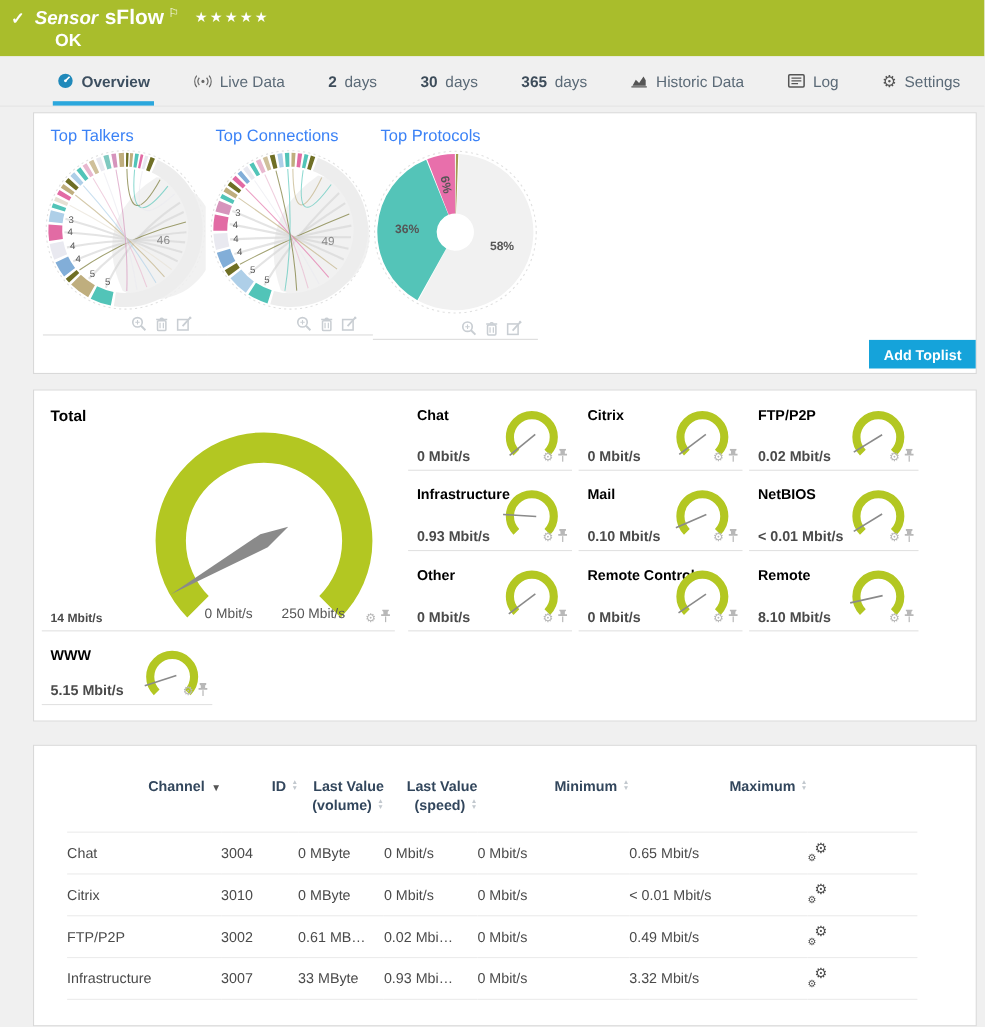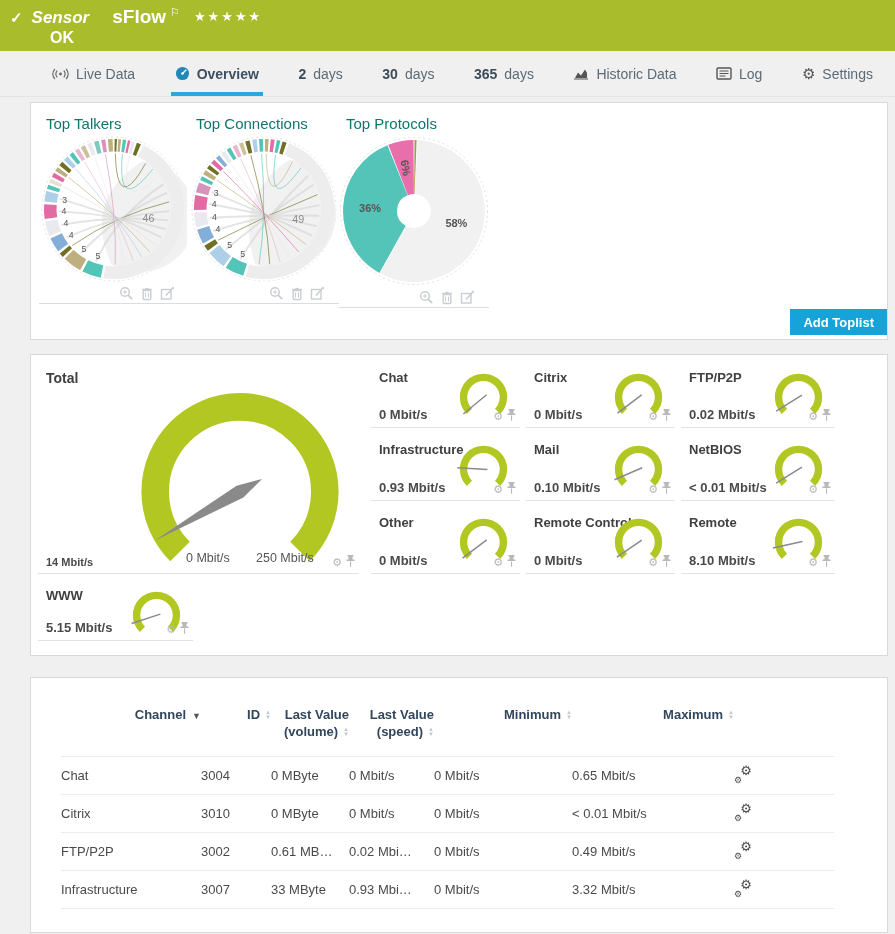--- a/index.html
+++ b/index.html
@@ -3,21 +3,21 @@
 <meta charset="utf-8">
 <style>
   * { box-sizing: border-box; margin: 0; padding: 0; }
   html,body { width: 895px; height: 934px; overflow: hidden; }
   body { font-family: "Liberation Sans", sans-serif; background: #f0f0f0; color: #4a4a4a; position: relative; }
 
   
   .sensor-header { height: 51px; padding: 6px 10px 0 10px; color: #fff; }
   .sensor-header .hrow { display: flex; align-items: baseline; }
   .check { font-size: 15px; font-weight: bold; margin-right: 9px; }
-  .cat { font-style: italic; font-size: 17px; font-weight: 600; margin-right: 23px; }
+  .cat { font-style: italic; font-size: 17px; font-weight: 600; margin-right: 6px; }
   .sname { font-size: 19px; font-weight: bold; }
   .flag { font-size: 11px; margin-left: 4px; position: relative; top: -7px; }
   .stars { font-size: 13px; letter-spacing: 2px; margin-left: 14px; position: relative; top: -2px; }
   .status { font-size: 16px; font-weight: bold; margin: 1px 0 0 40px; }
 
   
   .tabs { display: flex; align-items: stretch; height: 46px; padding: 0 18px 0 48px;
           justify-content: space-between; border-bottom: 1px solid #e4e4e4; }
   .tab { display: flex; align-items: center; gap: 7px; font-size: 14px; color: #5b6a77;
          position: relative; padding: 0 4px; cursor: pointer; }
@@ -29,33 +29,33 @@
 
   
   .panel { position: relative; background: #fff; border: 1px solid #d9d9d9; margin-left: 30px; width: 858px; }
   .panel-toplists { margin-top: 5px; height: 238px; }
   .panel-gauges   { margin-top: 14px; height: 302px; }
   .panel-table    { margin-top: 21px; height: 256px; }
 
   
   .cards { display: flex; padding: 12px 0 0 8px; }
   .card { width: 150px; position: relative; }
-  .card-title { font-size: 15px; color: #0f766e; padding-left: 7px; white-space: nowrap; }
+  .card-title { font-size: 15px; color: #3b82f6; padding-left: 7px; white-space: nowrap; }
   .card-chart { margin-top: 4px; text-align: center; }
   .card-icons { text-align: right; padding-right: 14px; height: 18px; border-bottom: 1px solid #dcdcdc; }
   .card-icons span { display: inline-block; margin-left: 6px; cursor: pointer; }
   .add-toplist { position: absolute; right: 0; bottom: 4px; height: 26px; padding: 0 13px;
                  background: #15a3da; border: none; color: #fff; font-family: "Liberation Sans", sans-serif;
                  font-size: 13px; font-weight: bold; cursor: pointer; }
 
   
   .ggrid { display: grid; grid-template-columns: 333px 155px 155px 160px;
            grid-template-rows: 72px 73px 73px 67px; padding: 10px 0 0 7px; }
   .gcell { position: relative; height: calc(100% - 9px); border-bottom: 1px solid #e2e2e2; margin-right: 6px; }
-  .gcell .glabel { position: absolute; top: 5px; left: 8px; font-size: 13px; font-weight: bold; color: #404040; white-space: nowrap; text-align: right; }
+  .gcell .glabel { position: absolute; top: 5px; left: 8px; font-size: 13px; font-weight: bold; color: #000000; white-space: nowrap; text-align: right; }
   .gcell .gvalue { position: absolute; bottom: 5px; left: 8px; font-size: 13px; font-weight: bold; color: #4a4a4a; white-space: nowrap; }
   .gcell .gmini  { position: absolute; top: 2px; right: 8px; }
   .gicons { position: absolute; bottom: 2px; right: 4px; display: flex; align-items: center; gap: 4px; }
   .gicons .mgear { font-size: 11px; color: #b8b8b8; line-height: 10px; cursor: pointer; }
   .gcell-total { grid-column: 1; grid-row: 1 / 4; margin-right: 12px; }
   .gcell-total .glabel { font-size: 14px; }
   .gcell-total .gvalue { font-size: 11px; }
   .gcell-total .tgauge { position: absolute; left: 96px; top: 14px; }
   .gcell-total .gmin { position: absolute; left: 148px; bottom: 8px; font-size: 12.5px; color: #555; }
   .gcell-total .gmax { position: absolute; left: 218px; bottom: 8px; font-size: 12.5px; color: #555; }
@@ -84,43 +84,43 @@
     <span class="check">✓</span>
     <span class="cat">Sensor</span>
     <span class="sname">sFlow</span>
     <span class="flag">⚐</span>
     <span class="stars">★★★★★</span>
   </div>
   <div class="status">OK</div>
 </header>
 
 <nav class="tabs" id="tabbar">
+    <div class="tab active">
+      <span>
+        <svg width="15" height="15" viewBox="0 0 16 16">
+          <circle cx="8" cy="8" r="7" fill="#2089ba"></circle>
+          <path d="M8 8 L12 4" stroke="#fff" stroke-width="1.6"></path>
+          <circle cx="8" cy="8" r="1.4" fill="#fff"></circle>
+        </svg>
+      </span>
+      <span>Overview</span>
+    </div>
     <div class="tab">
       <span>
         <svg width="17" height="14" viewBox="0 0 18 14">
           <g stroke="#666" fill="none" stroke-width="1.2">
             <path d="M5.5 3.5a5.5 5.5 0 0 0 0 7"></path>
             <path d="M3 1.5a9 9 0 0 0 0 11"></path>
             <path d="M12.5 3.5a5.5 5.5 0 0 1 0 7"></path>
             <path d="M15 1.5a9 9 0 0 1 0 11"></path>
           </g>
           <circle cx="9" cy="7" r="1.5" fill="#666"></circle>
         </svg>
       </span>
       <span>Live Data</span>
-    </div>
-    <div class="tab active">
-      <span>
-        <svg width="15" height="15" viewBox="0 0 16 16">
-          <circle cx="8" cy="8" r="7" fill="#2089ba"></circle>
-          <path d="M8 8 L12 4" stroke="#fff" stroke-width="1.6"></path>
-          <circle cx="8" cy="8" r="1.4" fill="#fff"></circle>
-        </svg>
-      </span>
-      <span>Overview</span>
     </div>
     <div class="tab">
       <span class="num">2</span>
       <span>days</span>
     </div>
     <div class="tab">
       <span class="num">30</span>
       <span>days</span>
     </div>
     <div class="tab">

